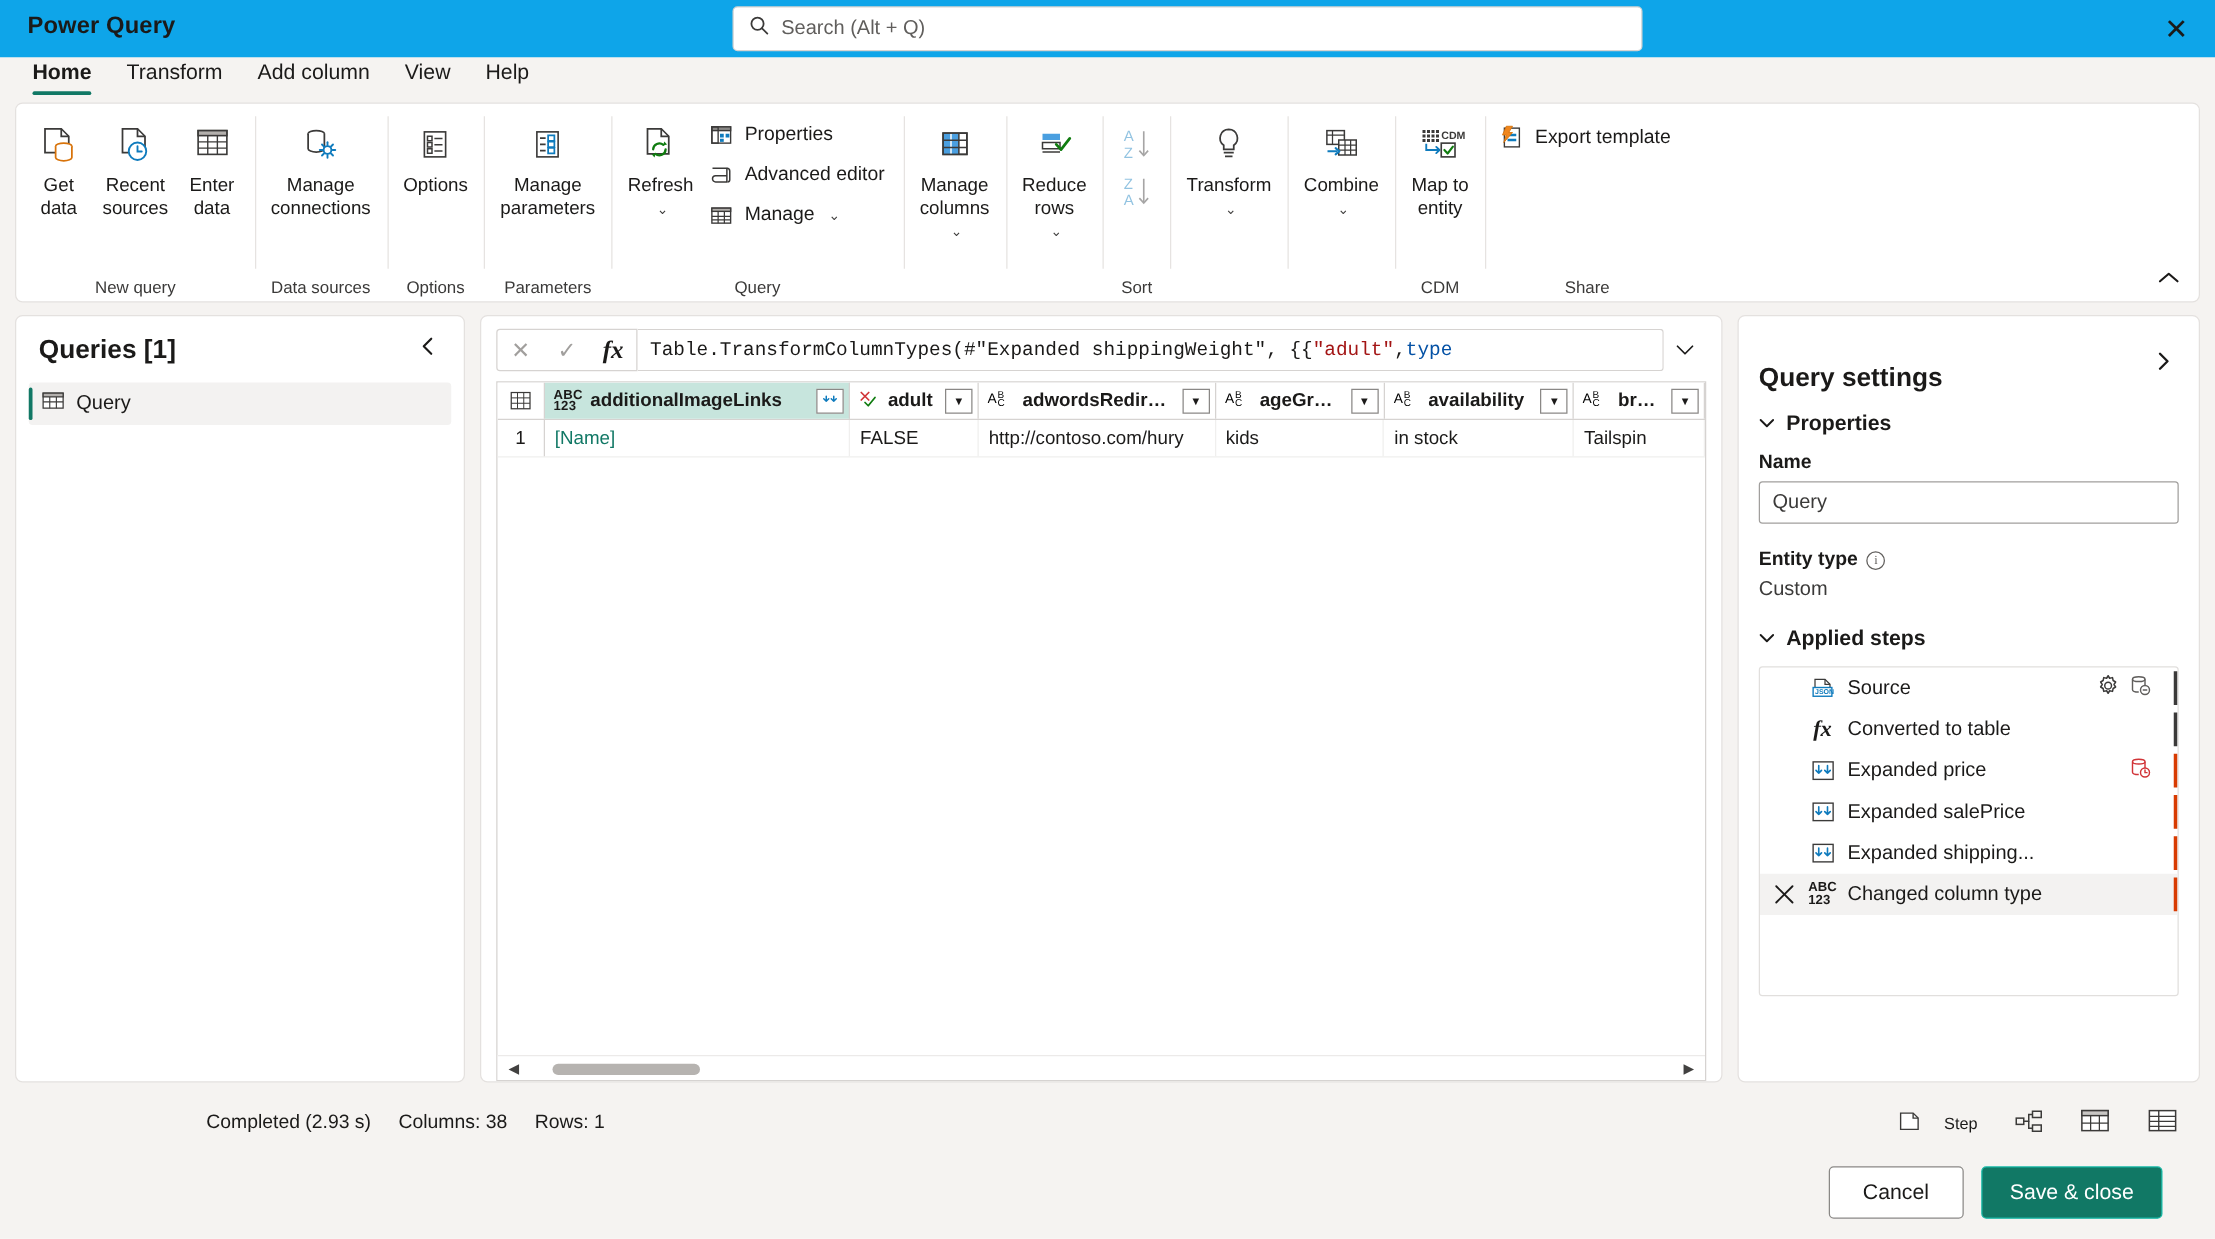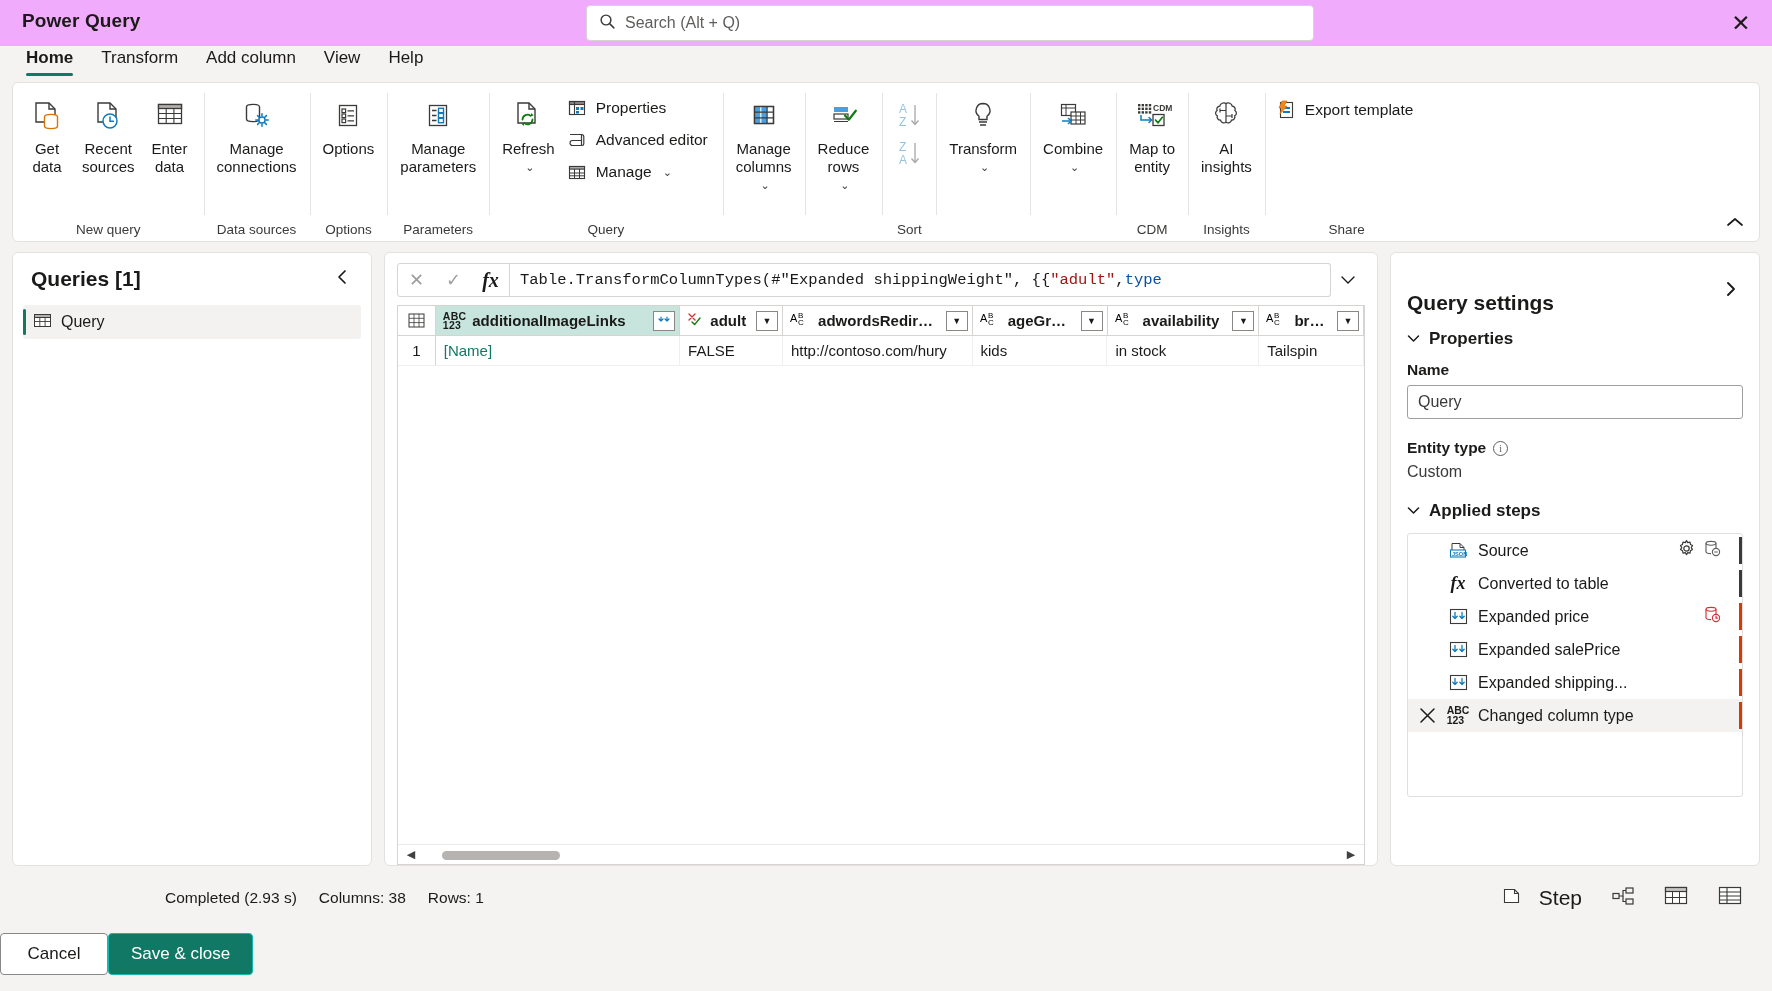--- a/index.html
+++ b/index.html
@@ -8,21 +8,21 @@
     width:1772px; height:991px;
     font-family:"Liberation Sans", sans-serif;
     background:#ffffff;
     color:#1b1a19;
     overflow:hidden;
     -webkit-font-smoothing:antialiased;
   }
   .app { position:relative; width:1772px; height:991px; background:#f5f3f1; }
 
   
-  .titlebar { position:relative; height:46px; background:#f0abfc; }
+  .titlebar { position:relative; height:46px; background:#0ea5e9; }
   .app-title {
     position:absolute; left:22px; top:10px;
     font-size:19px; font-weight:600; color:#1b1a19; letter-spacing:.1px;
   }
   .searchbox {
     position:absolute; left:586px; top:5px; width:728px; height:36px;
     background:#ffffff; border:1px solid #d6d3d1; border-radius:4px;
     display:flex; align-items:center; gap:9px; padding:0 12px;
   }
   .searchbox .ph { font-size:16px; color:#605e5c; }
@@ -194,26 +194,26 @@
   .step .vbar { position:absolute; right:0; top:3px; bottom:3px; width:3px; }
 
   
   .statusbar {
     position:absolute; left:0; right:0; top:880px; height:36px; background:#f5f3f1;
     display:flex; align-items:center;
   }
   .status-text { font-size:15.5px; color:#1b1a19; }
   .status-left { margin-left:165px; display:flex; gap:22px; }
   .status-right { margin-left:auto; display:flex; align-items:center; gap:18px; padding-right:24px; }
-  .status-btn { display:flex; align-items:center; gap:17px; cursor:pointer; font-size:21px; padding:3px 6px; border-radius:3px; }
+  .status-btn { display:flex; align-items:center; gap:17px; cursor:pointer; font-size:13px; padding:3px 6px; border-radius:3px; }
 
   
   .footer {
     position:absolute; left:0; right:0; top:916px; height:75px; background:#f5f3f1;
-    display:flex; align-items:center; justify-content:flex-start; padding-right:18px;
+    display:flex; align-items:center; justify-content:flex-end; gap:14px; padding-right:42px;
   }
   .btn {
     height:42px; min-width:108px; padding:0 22px; border-radius:4px; font-size:17px;
     display:flex; align-items:center; justify-content:center; cursor:pointer;
   }
   .btn.secondary { background:#ffffff; border:1px solid #8a8886; color:#1b1a19; }
   .btn.primary { background:#117865; border:1px solid #14b8a6; color:#ffffff; }
 </style>
 </head>
 <body>
@@ -550,39 +550,20 @@
               <path d="M25.5 24l2.6 2.8 4.2-5.5" fill="none" stroke="#107c10" stroke-width="1.7" stroke-linecap="round" stroke-linejoin="round"></path>
             </svg>
           </span>
           <span class="lbl">Map to
 entity</span>
         </div>
       </div>
       <div class="rgroup-label">CDM</div>
     </div>
 
-    <div class="rgroup">
-      <div class="rgroup-items">
-        <div class="bigbtn">
-          <span class="ico">
-            <svg width="40" height="40" viewBox="0 0 40 40">
-              <path d="M20 7.5c-2.3-1.6-6 0-6.2 2.6-2.4.3-3.6 2.4-2.7 4.4-2.1 1.3-2 4.3.2 5.3-.8 2.3.9 4.5 3.2 4.4.4 2.4 3.3 3.4 5.5 2.1 2.2 1.3 5.1.3 5.5-2.1 2.3.1 4-2.1 3.2-4.4 2.2-1 2.3-4 .2-5.3.9-2-.3-4.1-2.7-4.4C26 7.5 22.3 5.9 20 7.5z" fill="#fff" stroke="#3b3a39" stroke-width="1.3"></path>
-              <line x1="20" y1="8" x2="20" y2="27" stroke="#3b3a39" stroke-width="1.2"></line>
-              <line x1="14" y1="14.5" x2="20" y2="14.5" stroke="#3b3a39" stroke-width="1.2"></line>
-              <line x1="20" y1="20" x2="26" y2="20" stroke="#3b3a39" stroke-width="1.2"></line>
-              <line x1="14" y1="12.5" x2="14" y2="16.5" stroke="#3b3a39" stroke-width="1.2"></line>
-              <line x1="26" y1="18" x2="26" y2="22" stroke="#3b3a39" stroke-width="1.2"></line>
-            </svg>
-          </span>
-          <span class="lbl">AI
-insights</span>
-        </div>
-      </div>
-      <div class="rgroup-label">Insights</div>
-    </div>
 
     <div class="rgroup">
       <div class="rgroup-items">
         <div class="smallcol" style="padding-top:4px;">
           <div class="smallbtn">
             <span class="sico">
               <svg width="22" height="22" viewBox="0 0 22 22">
                 <rect x="5.5" y="3.5" width="12" height="15" fill="#fff" stroke="#3b3a39" stroke-width="1.1"></rect>
                 <rect x="8" y="8" width="7" height="2" fill="#0f7bbd"></rect>
                 <rect x="8" y="12" width="7" height="2" fill="#0f7bbd"></rect>

